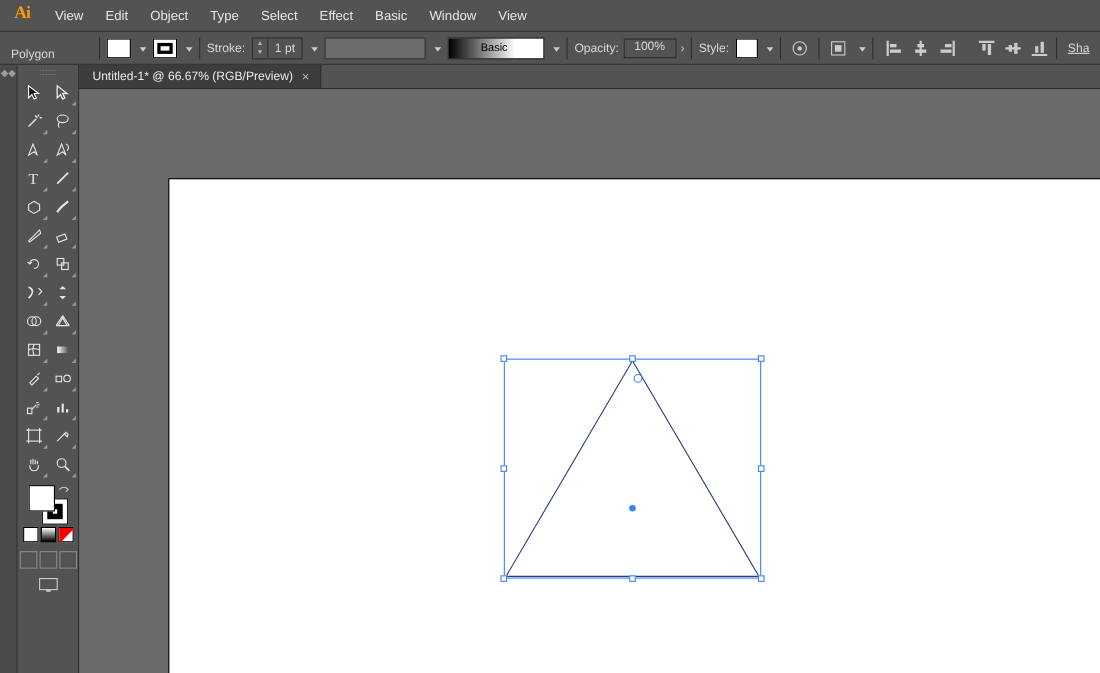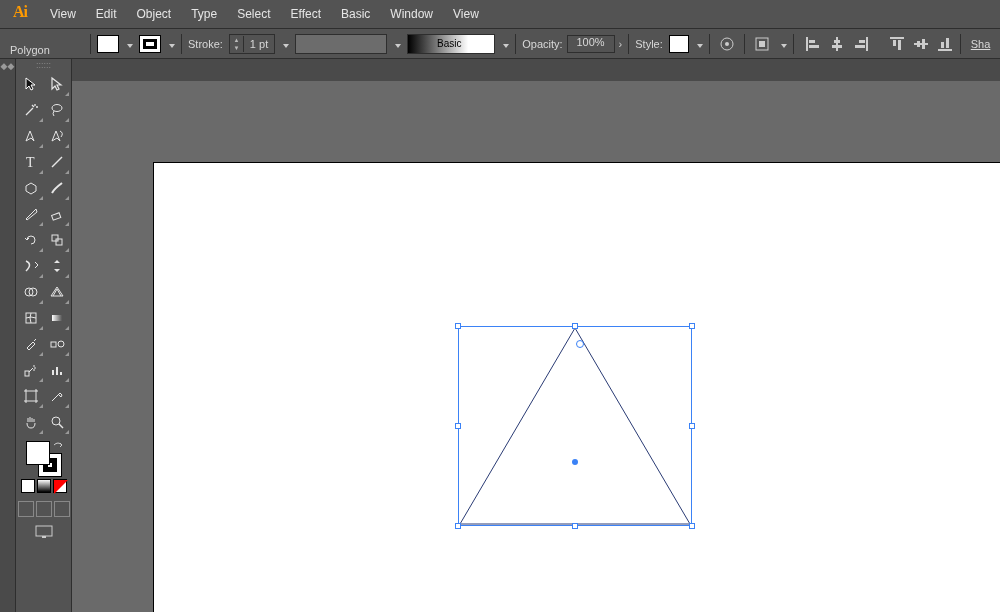--- a/index.html
+++ b/index.html
@@ -662,20 +662,26 @@
     </div>
     <div class="screenmode">
       <svg width="18" height="14">
           <rect x="1" y="1" width="16" height="10" fill="none" stroke="#ccc"></rect>
           <rect x="7" y="11" width="4" height="2" fill="#ccc"></rect>
         </svg>
     </div>
   </div>
 
   <div class="docarea">
+    <div class="tabstrip">
+      <div class="tab">
+        <span>Untitled-1* @ 66.67% (RGB/Preview)</span>
+        <span class="close">×</span>
+      </div>
+    </div>
     <div class="canvas-wrap">
       <div class="artboard">
 
         <div class="sel-box" id="selbox" style="left: 304px; top: 163px; width: 234px; height: 200px;"></div>
 
         <svg id="triangle" style="position: absolute; overflow: visible; left: 304px; top: 163px;" width="234" height="200">
           <polygon fill="#fff" stroke="#2a3b74" stroke-width="1" points="117,2 232,198 2,198"></polygon>
         </svg>
 
         <div class="handle" id="h-tl" style="left: 304px; top: 163px;"></div>

